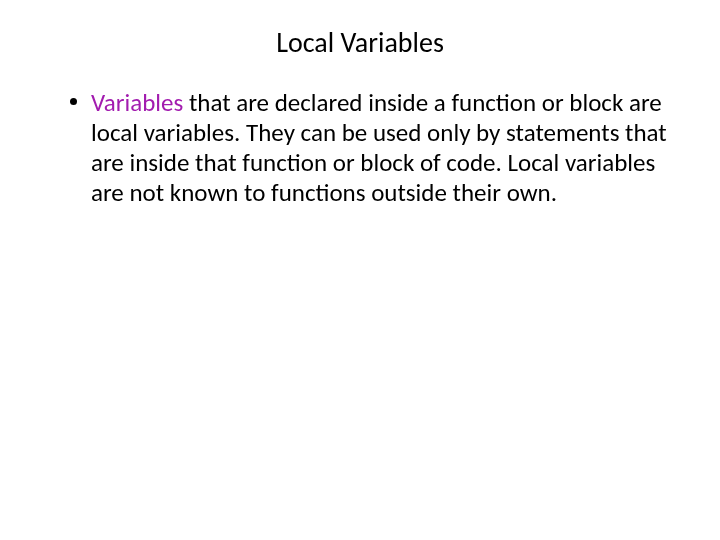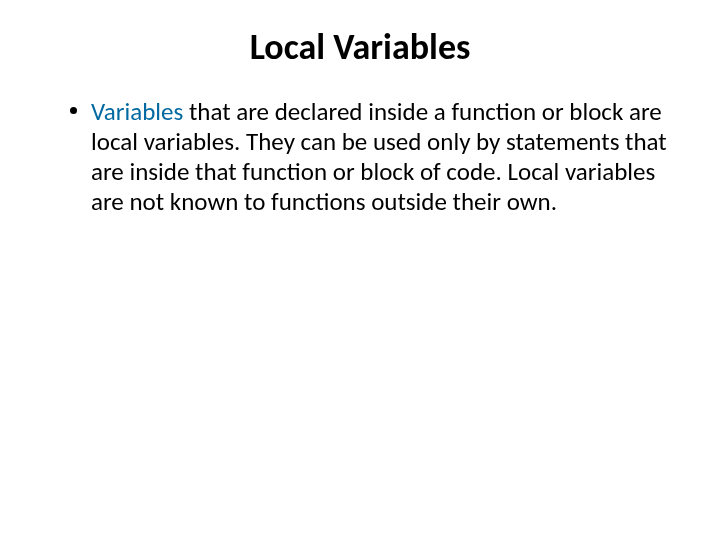--- a/index.html
+++ b/index.html
@@ -10,22 +10,22 @@
     body {
       width: 720px;
       height: 540px;
       background: #ffffff;
       font-family: Calibri, 'Segoe UI', Arial, sans-serif;
       padding: 20px 50px 30px 50px;
       overflow: hidden;
     }
     .title {
       text-align: center;
-      font-size: 36px;
-      font-weight: bold;
+      font-size: 28px;
+      font-weight: normal;
       color: #000000;
       margin-bottom: 28px;
       margin-top: 5px;
     }
     .content {
       padding-left: 20px;
     }
     .bullet-item {
       display: flex;
       align-items: flex-start;
@@ -39,21 +39,21 @@
       margin-top: 10px;
       width: 7px;
       height: 7px;
       border-radius: 50%;
       background: #000000;
     }
     .bullet-text {
       flex: 1;
     }
     .keyword {
-      color: #0369a1;
+      color: #a21caf;
     }
   </style>
 </head>
 <body>
 
 <h1 class="title">Local Variables</h1>
 
 <div class="content">
   <div class="bullet-item">
     <span class="bullet-marker"></span>

